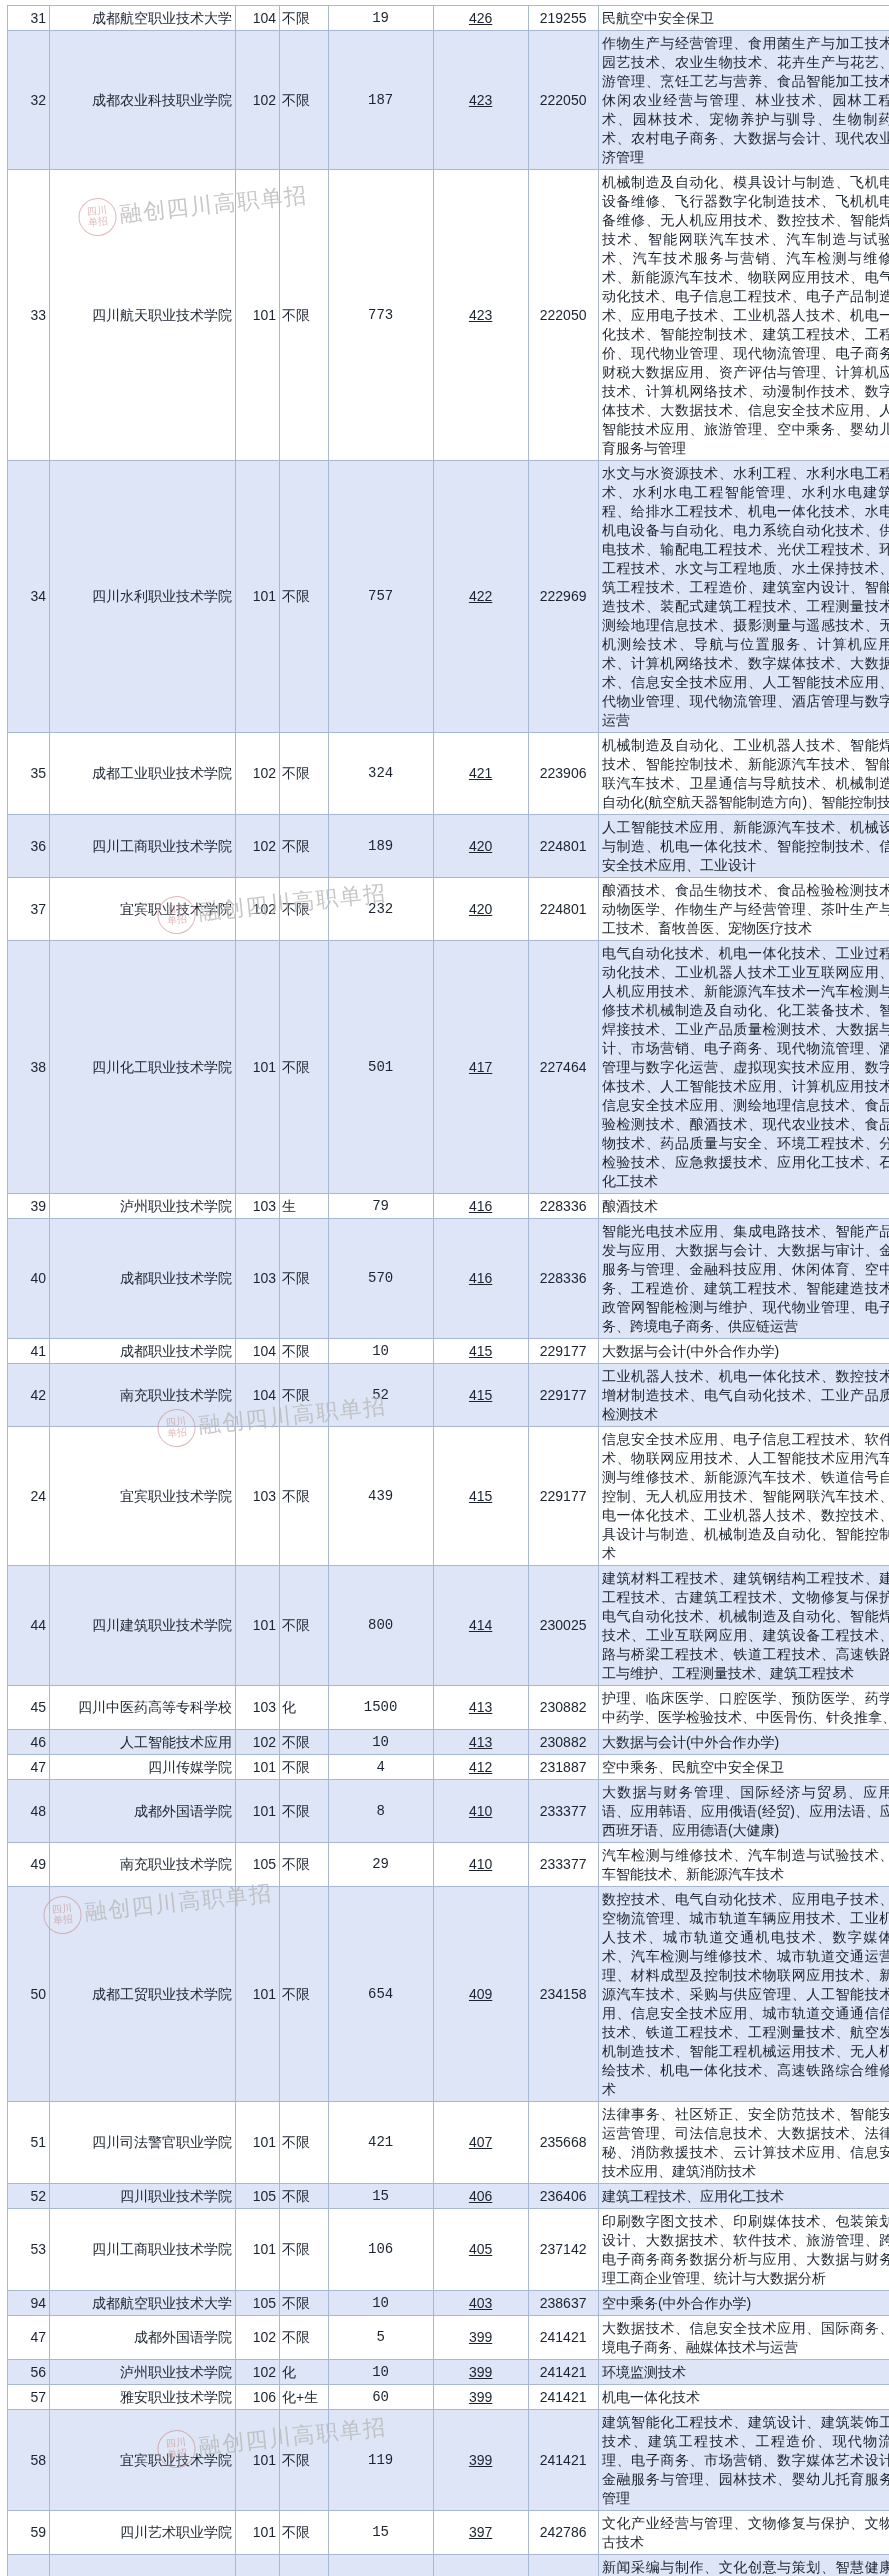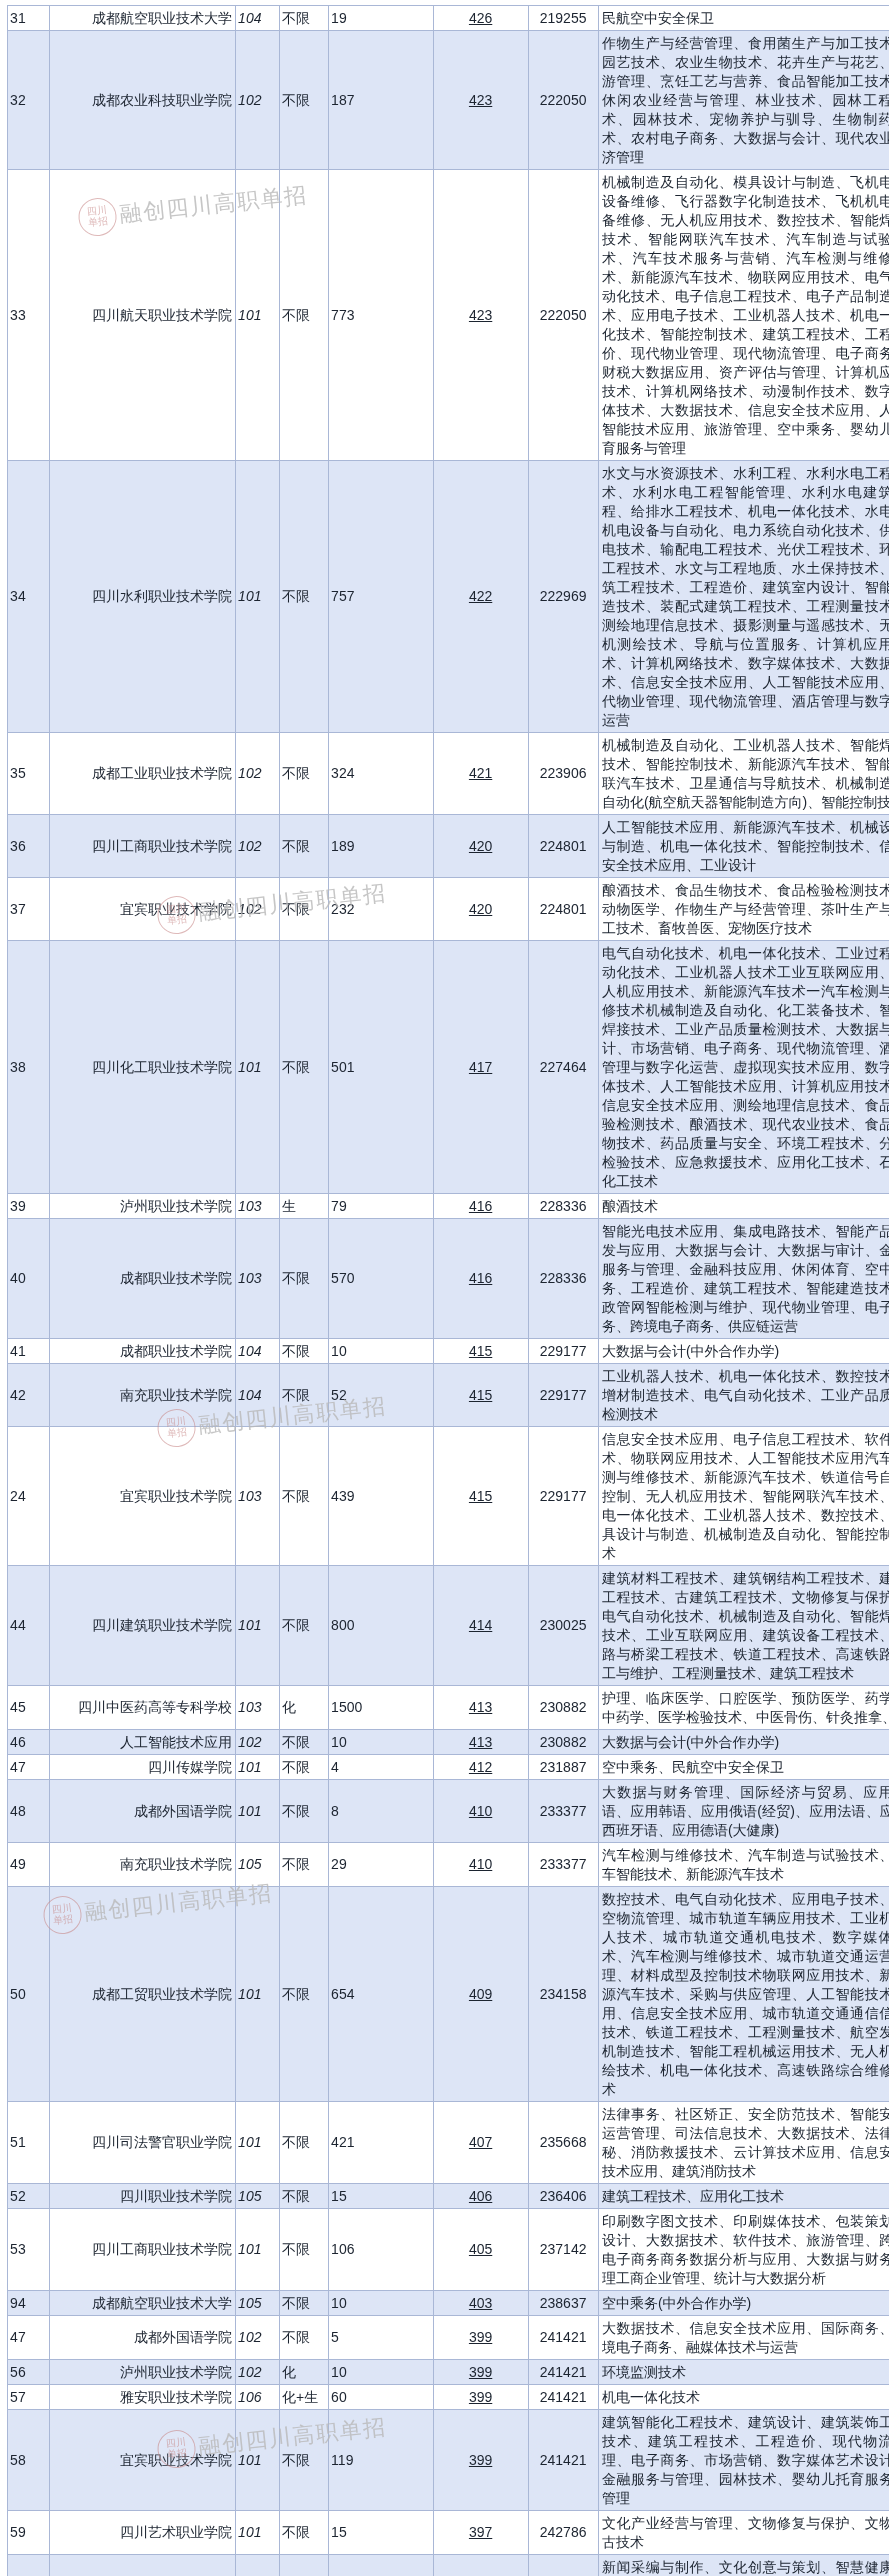--- a/index.html
+++ b/index.html
@@ -24,25 +24,25 @@
   }
   .score-table td{
     border:0.8px solid var(--border);
     padding:1.6px 2.5px;
     vertical-align:middle;
     word-break:break-all;
     overflow:hidden;
   }
   .score-table tr.odd td{background:var(--rowbg);}
   .score-table tr.even td{background:var(--rowalt);}
-  td.c-no{width:36px;text-align:left;}
+  td.c-no{width:36px;text-align:right;}
   td.c-school{width:180px;text-align:right;}
-  td.c-code{width:38px;text-align:left;font-style:italic;}
+  td.c-code{width:38px;text-align:right;}
   td.c-category{width:43px;text-align:left;}
-  td.c-count{width:99px;}
+  td.c-count{width:99px;text-align:center;font-family:Liberation Mono, monospace;}
   td.c-score{width:89px;text-align:center;text-decoration:underline;}
   td.c-rank{width:64px;text-align:center;}
   td.c-majors{width:306px;text-align:justify;padding:2.5px 3.3px;}
   
   .watermark{
     position:absolute;display:flex;align-items:center;gap:3.3px;
     transform:rotate(-6deg);opacity:.8;pointer-events:none;z-index:5;
     white-space:nowrap;
   }
   .watermark .seal{

